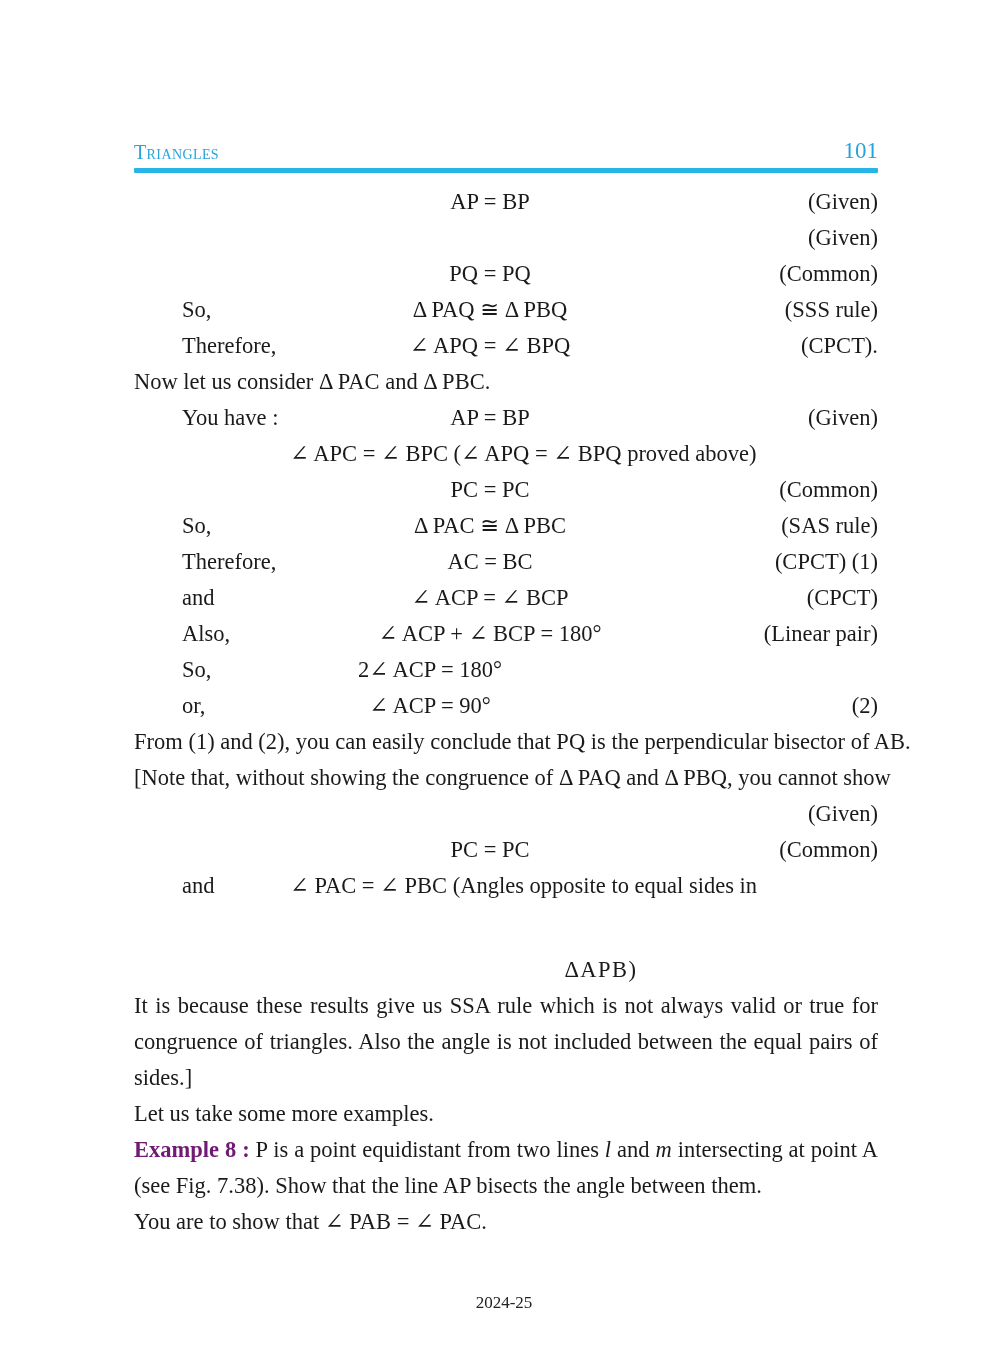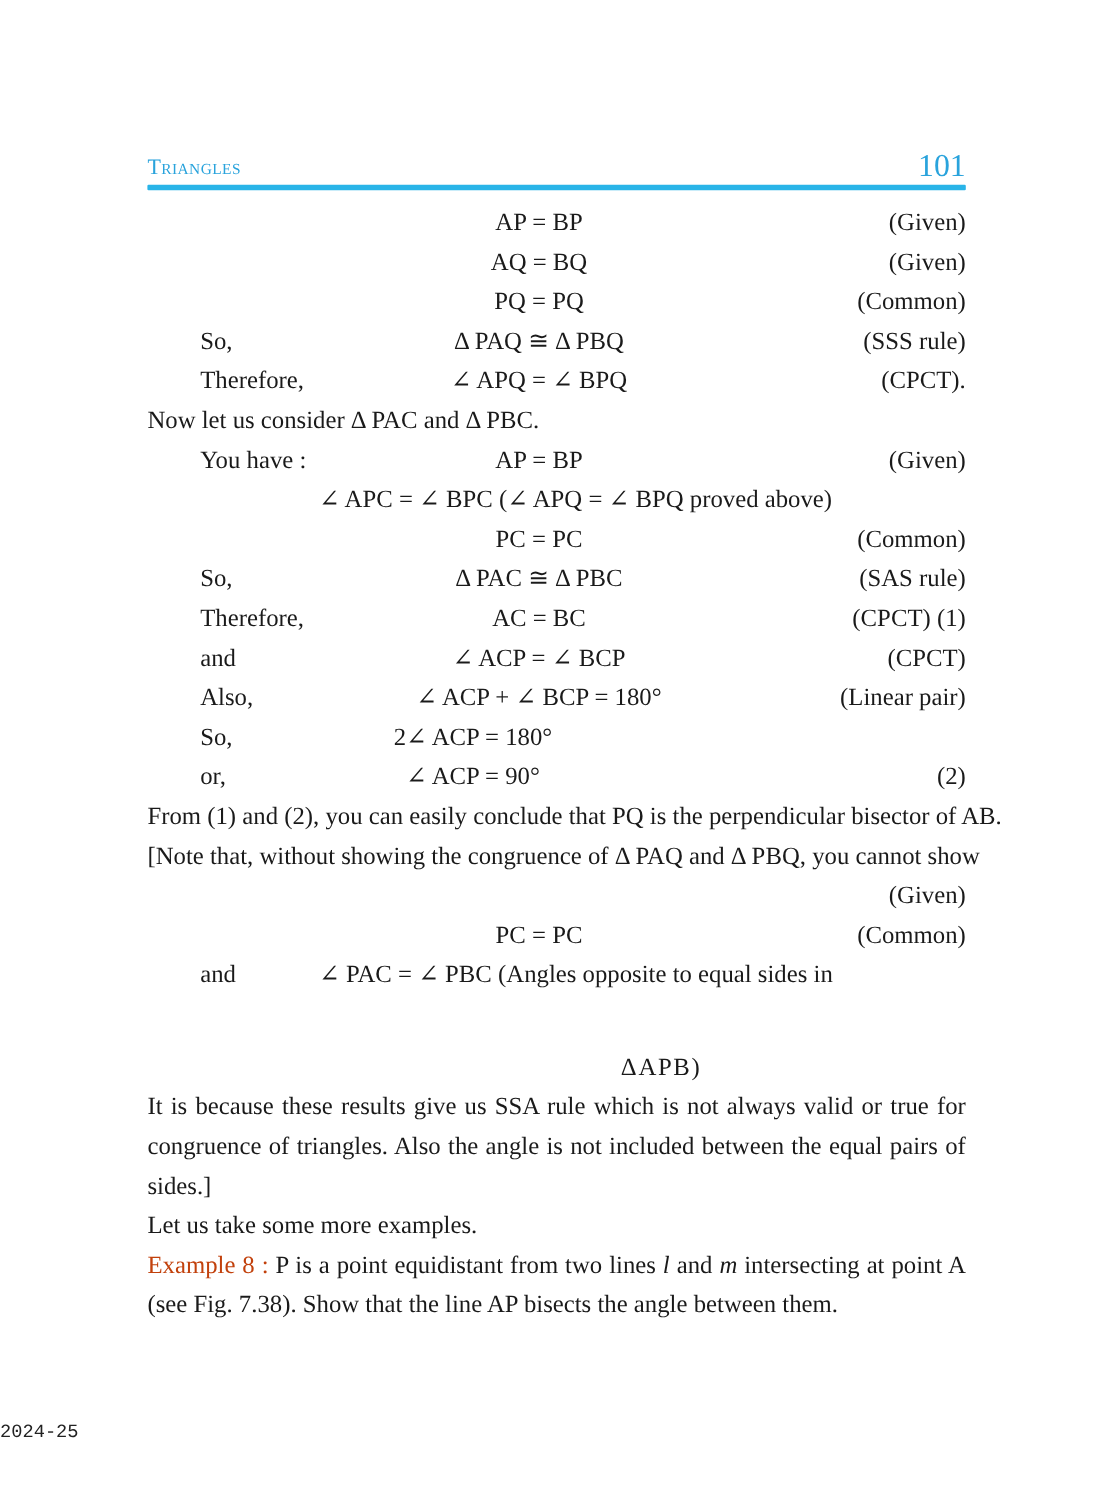--- a/index.html
+++ b/index.html
@@ -40,21 +40,21 @@
     font-variant: small-caps;
     letter-spacing: 0.4px;
     color: #29a3dc;
     line-height: 24px;
     white-space: nowrap;
   }
   .runhead-page {
     position: absolute;
     right: 0;
     top: -1px;
-    font-size: 29px;
+    font-size: 23px;
     color: #29a3dc;
     line-height: 24px;
   }
   .runhead-rule {
     position: absolute;
     left: 134px;
     top: 168px;
     width: 744px;
     height: 5px;
     background: #29b4e8;
@@ -140,31 +140,32 @@
     white-space: nowrap;
   }
   .para-line .trail-reason {
     position: absolute;
     right: 0;
     top: 0;
   }
 
   .it { font-style: italic; }
   .lead {
-    color: #c2410c;
-    font-weight: normal;
+    color: #701a75;
+    font-weight: bold;
   }
 
   
   .footer {
     position: absolute;
     left: 0;
     top: 1293px;
     width: 1008px;
-    font-family: Liberation Mono, monospace;
+    text-align: center;
+    font-family: Liberation Serif, serif;
     font-size: 17px;
     color: #222;
   }
 </style>
 </head>
 <body>
 
 <div class="page">
 
   <div class="runhead">
@@ -175,21 +176,20 @@
 
   <div class="content">
 
     <div class="proofline">
       <span class="pl-label"></span>
       <span class="pl-stmt axis">AP = BP</span>
       <span class="pl-reason">(Given)</span>
     </div>
     <div class="proofline">
       <span class="pl-label"></span>
-      <span class="pl-stmt axis">AQ = BQ</span>
       <span class="pl-reason">(Given)</span>
     </div>
     <div class="proofline">
       <span class="pl-label"></span>
       <span class="pl-stmt axis">PQ = PQ</span>
       <span class="pl-reason">(Common)</span>
     </div>
     <div class="proofline">
       <span class="pl-label">So,</span>
       <span class="pl-stmt axis">Δ PAQ ≅ Δ PBQ</span>
@@ -269,18 +269,19 @@
     </div>
     <div class="pl-center-wide wide-delta">ΔAPB)</div>
 
     <p class="para">It is because these results give us SSA rule which is not always valid or true for congruence of triangles. Also the angle is not included between the equal pairs of sides.]</p>
 
     <div class="para-line">Let us take some more examples.</div>
 
     <p class="para"><span class="lead">Example 8 :</span><span> P is a point equidistant from two lines </span><span class="it">l</span><span> and </span><span class="it">m</span><span> intersecting at point A (see Fig. 7.38). Show that the line AP bisects the angle between them.</span></p>
 
 
+    <div class="para-line">You are to show that ∠ PAB = ∠ PAC.</div>
 
   </div>
 
   <div class="footer">2024-25</div>
 
 </div>
 
 </body></html>

